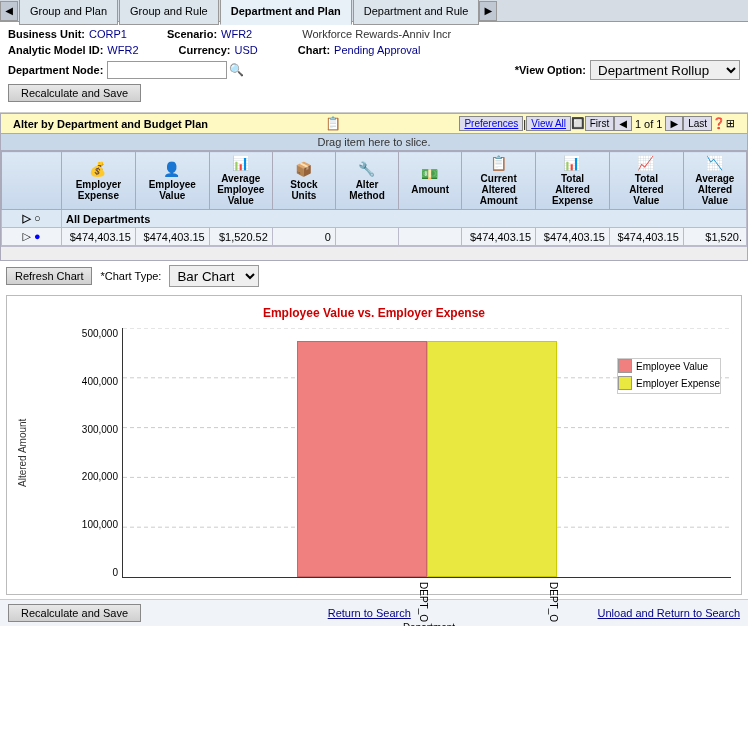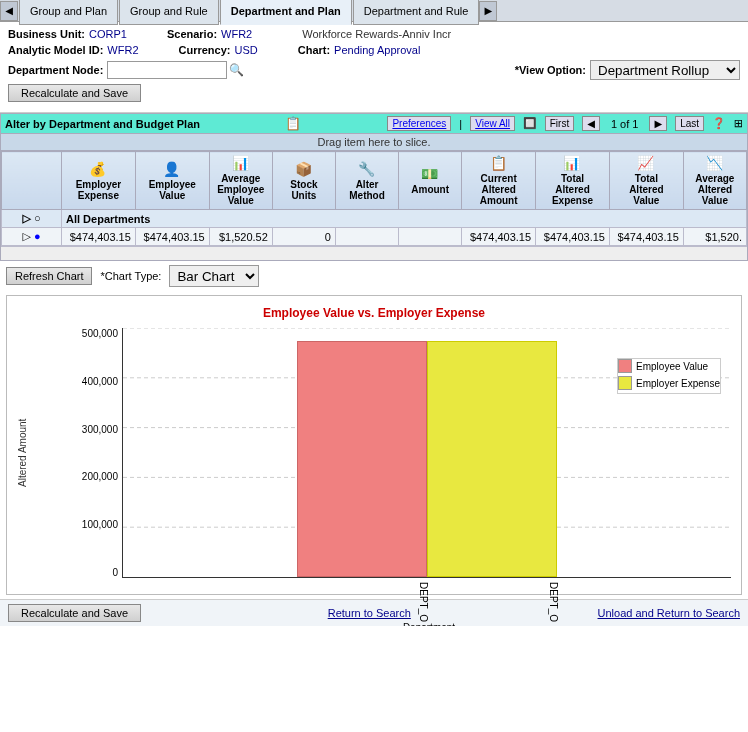--- a/index.html
+++ b/index.html
@@ -41,25 +41,25 @@
     .view-option-select {
       border: 1px solid #999; height: 20px; padding: 1px 3px; width: 150px;
     }
     .recalc-btn {
       background: linear-gradient(to bottom, #e8e8e8, #d0d0d0);
       border: 1px solid #888; padding: 2px 12px; cursor: pointer; font-size: 11px;
     }
 
     
     .grid-header-bar {
-      background: #5eead4; border: 1px solid #aab; display: flex; align-items: center;
-      padding: 2px 4px; justify-content: space-between;
+      background: #fef9c3; border: 1px solid #aab; display: flex; align-items: center;
+      padding: 2px 12px; justify-content: space-between;
     }
     .grid-title { font-weight: bold; font-size: 11px; }
-    .grid-nav { display: flex; align-items: center; gap: 8px; }
+    .grid-nav { display: flex; align-items: center; gap: 0; }
     .grid-nav-btn {
       border: 1px solid #888; background: #dde; padding: 1px 4px; cursor: pointer; font-size: 10px;
     }
     .page-info { font-size: 11px; margin: 0 3px; }
 
     
     .drag-strip {
       background: #c8d8e8; text-align: center; font-size: 11px; padding: 2px; color: #333;
       border: 1px solid #aab; border-top: none;
     }

